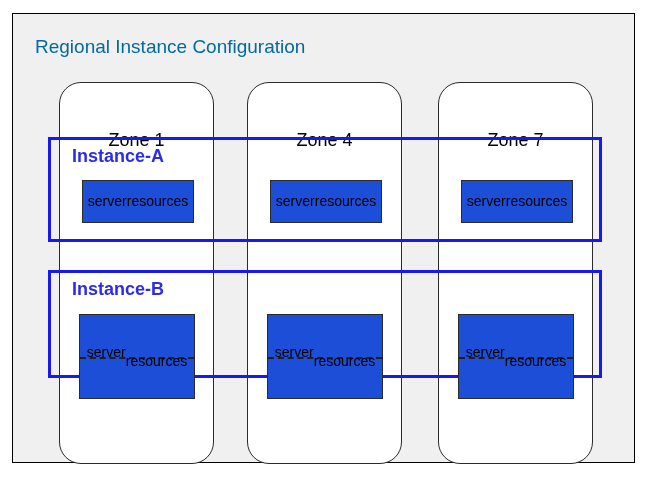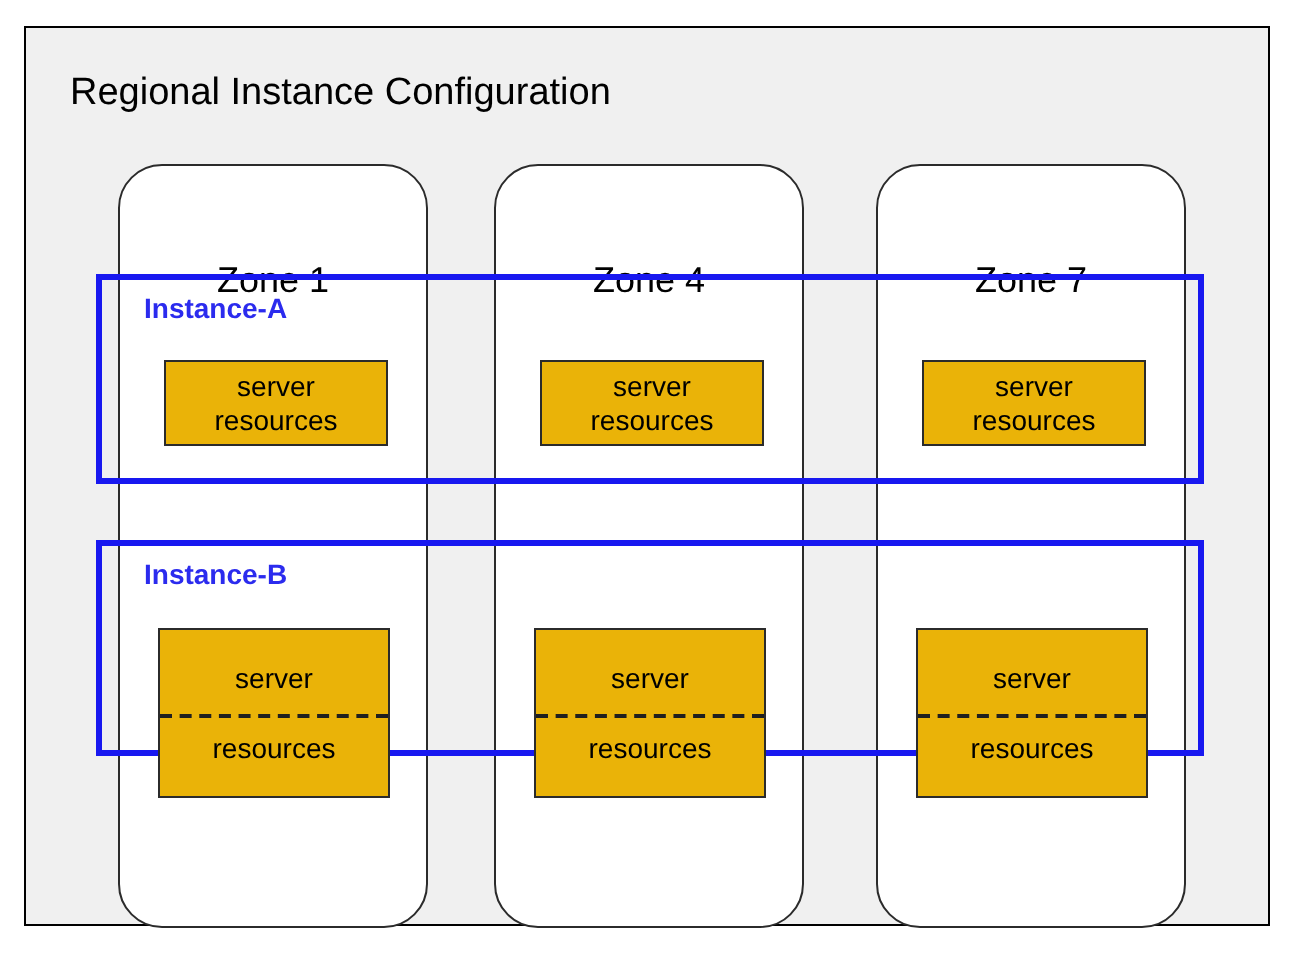--- a/index.html
+++ b/index.html
@@ -26,21 +26,21 @@
     height: 450px;
     background: #f0f0f0;
     border: 1px solid #000000;
     box-sizing: border-box;
   }
   #region-title {
     position: absolute;
     left: 22px;
     top: 22px;
     font-size: 19px;
-    color: #000000;
+    color: #0369a1;
     white-space: nowrap;
     line-height: 22px;
   }
   
   .zone-column {
     position: absolute;
     top: 68px;
     width: 155px;
     height: 382px;
     background: #ffffff;
@@ -75,33 +75,33 @@
     height: 105px;
   }
   #instance-box-1 {
     top: 256px;
     height: 108px;
   }
   .instance-label {
     position: absolute;
     left: 21px;
     top: 6px;
-    font-size: 14px;
+    font-size: 18px;
     font-weight: bold;
     color: #2b2bee;
     white-space: nowrap;
   }
   
   .resource-card {
     position: absolute;
-    background: #eab308;
+    background: #1d4ed8;
     border: 1px solid #2b2b2b;
     box-sizing: border-box;
     display: flex;
-    flex-direction: column;
+    flex-direction: row;
     align-items: center;
     justify-content: center;
   }
   .resource-card .line {
     font-size: 14px;
     color: #000000;
     line-height: 17px;
     text-align: center;
     position: relative;
     z-index: 2;

